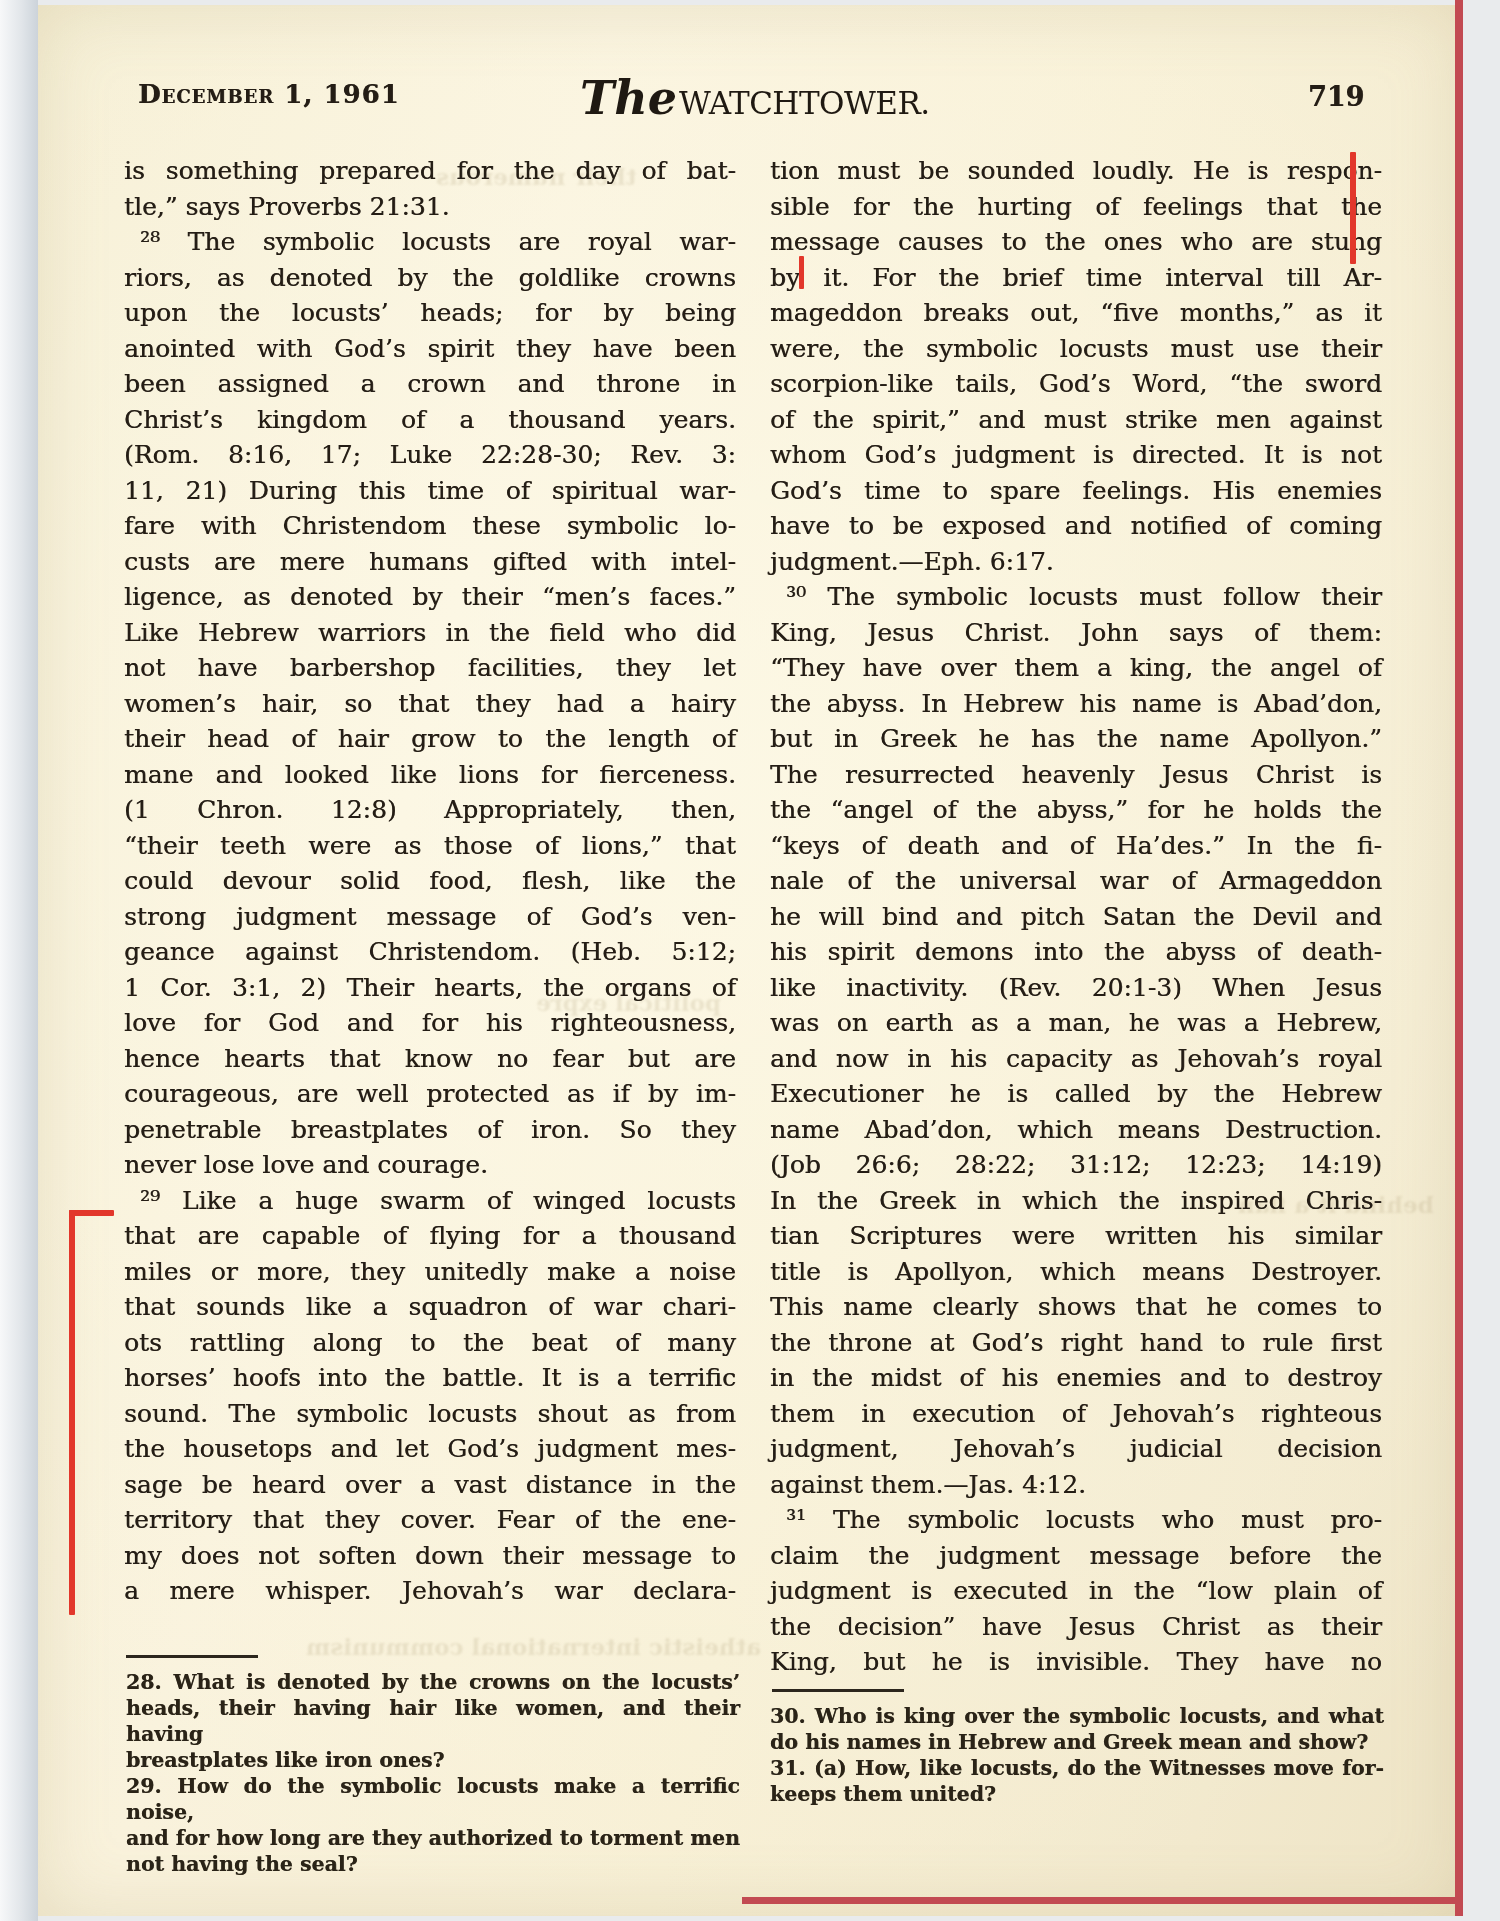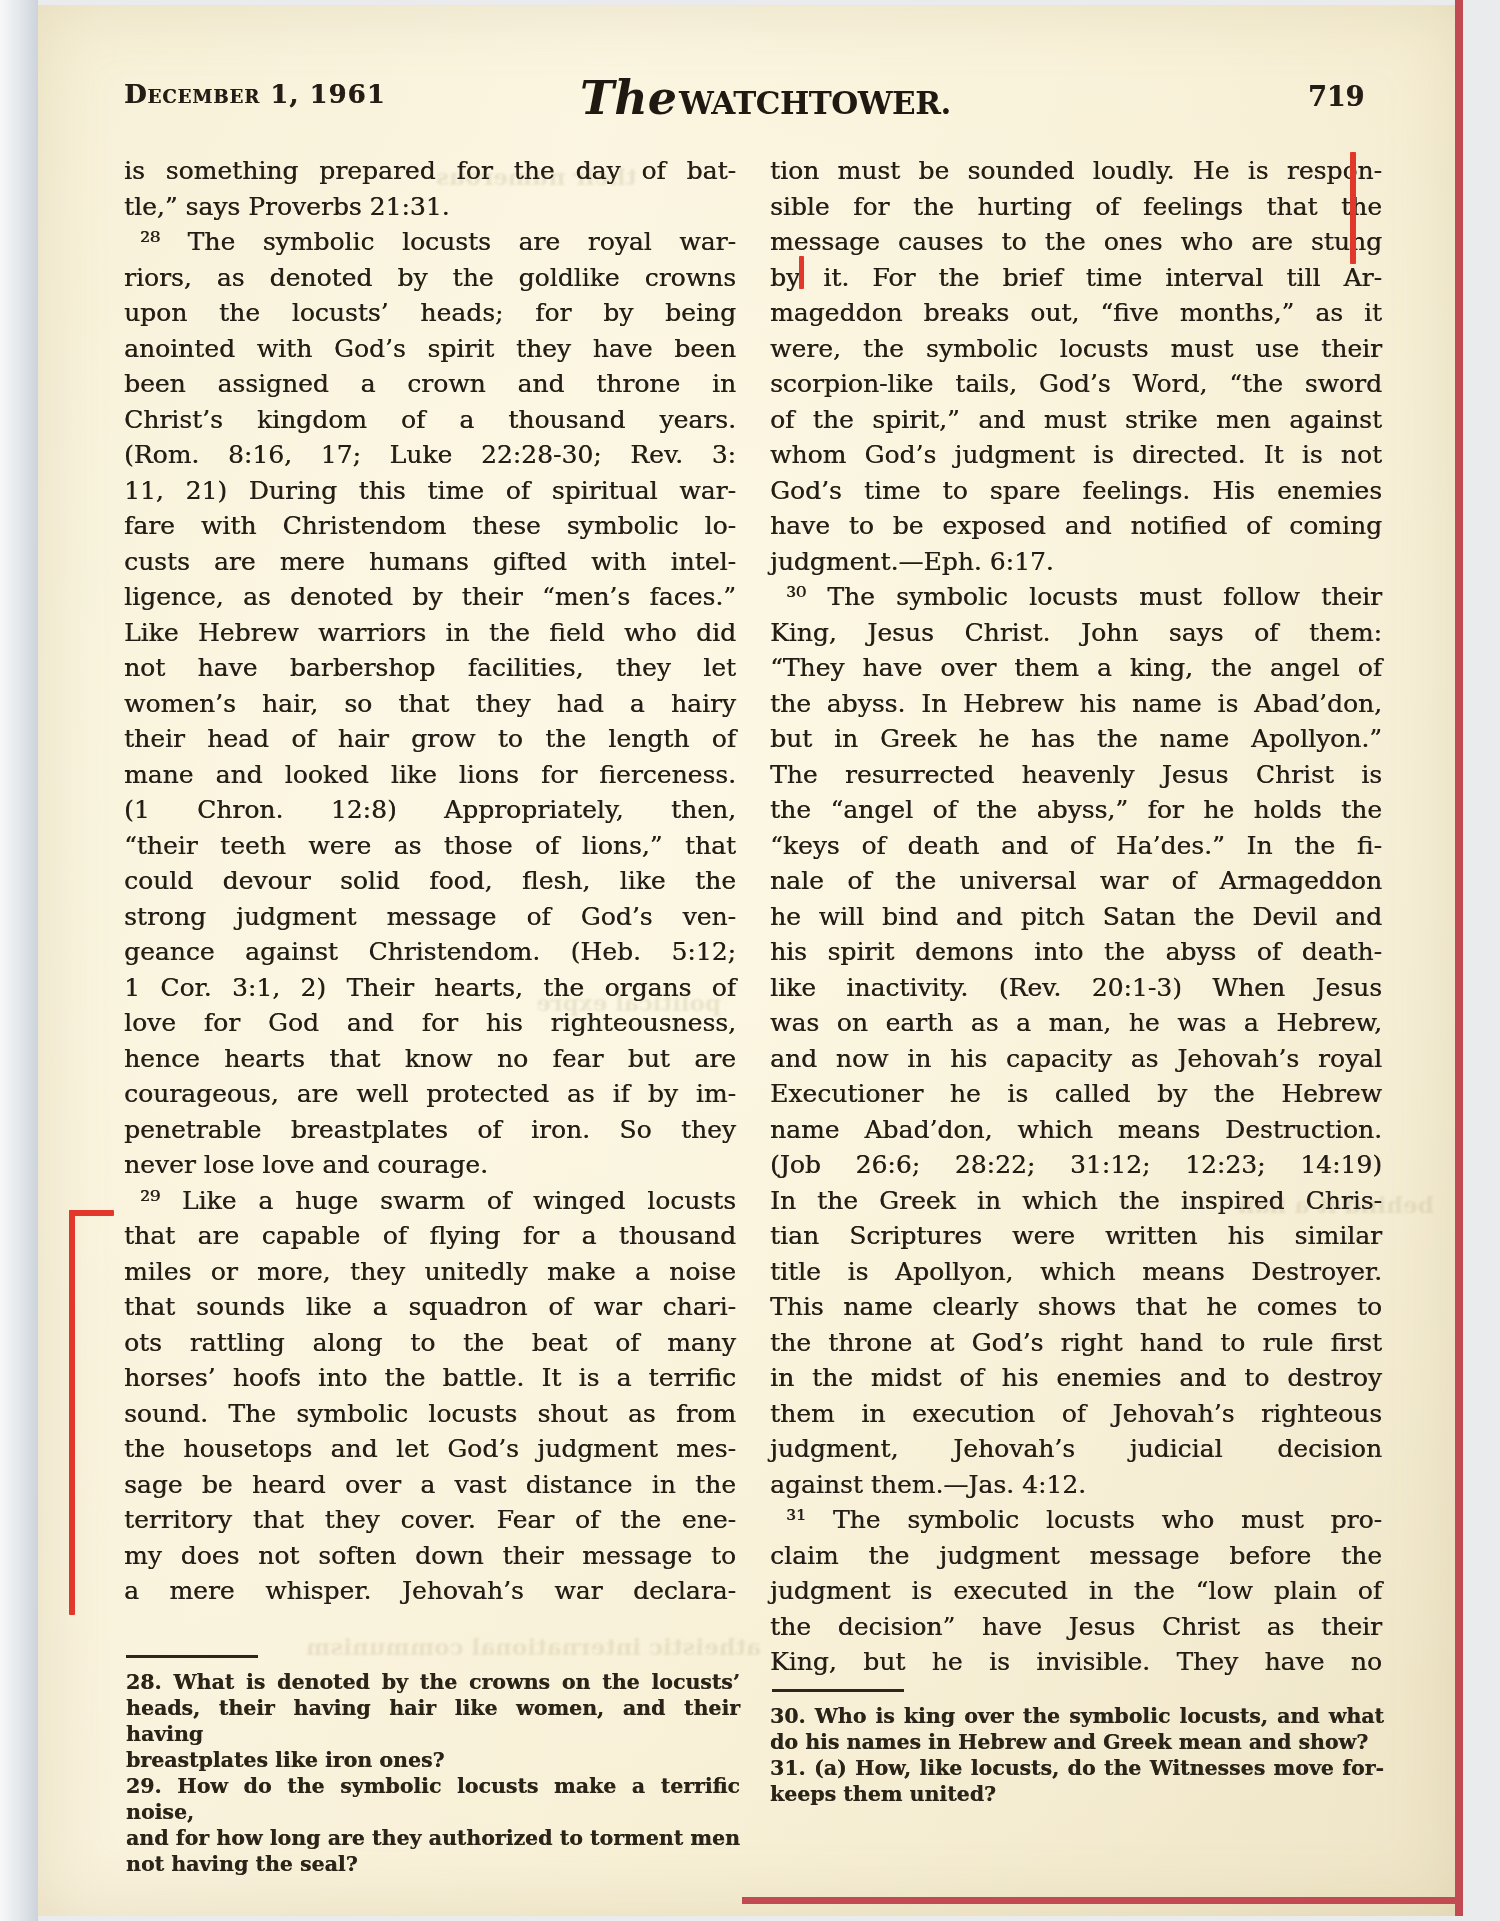--- a/index.html
+++ b/index.html
@@ -14,27 +14,27 @@
   }
   .page{
     position:absolute;left:38px;top:5px;width:1424px;height:1911px;
     background:
       radial-gradient(ellipse 120% 90% at 45% 40%, rgba(255,252,236,.65), rgba(0,0,0,0) 70%),
       linear-gradient(105deg,#f5eed3 0%,#f9f2dc 30%,#f7efd4 58%,#f2e9cd 85%,#eee4c6 100%);
     box-shadow:inset 0 0 70px rgba(170,150,100,.22);
   }
   
   .hdr-date{
-    position:absolute;left:86px;top:74px;
+    position:absolute;left:100px;top:74px;
     font-variant:small-caps;font-weight:bold;font-size:26px;letter-spacing:1px;color:#241d15;
     text-shadow:.4px 0 0 rgba(36,29,21,.8);
   }
   .hdr-title{position:absolute;left:542px;top:66px;white-space:nowrap;color:#1f1912;}
   .hdr-title .the{font-style:italic;font-weight:bold;font-size:46px;margin-right:2px;}
-  .hdr-title .wt{font-weight:bold;font-size:31px;letter-spacing:-.5px;}
+  .hdr-title .wt{font-weight:normal;font-size:31px;letter-spacing:-.5px;}
   .hdr-page{
     position:absolute;left:1270px;top:76px;font-weight:bold;font-size:27px;color:#241d15;
     text-shadow:.4px 0 0 rgba(36,29,21,.8);
   }
   
   .col{position:absolute;top:148px;width:612px;color:#241d15;font-size:25px;}
   .col1{left:86px;}
   .col2{left:732px;}
   .tline{
     line-height:35.5px;

